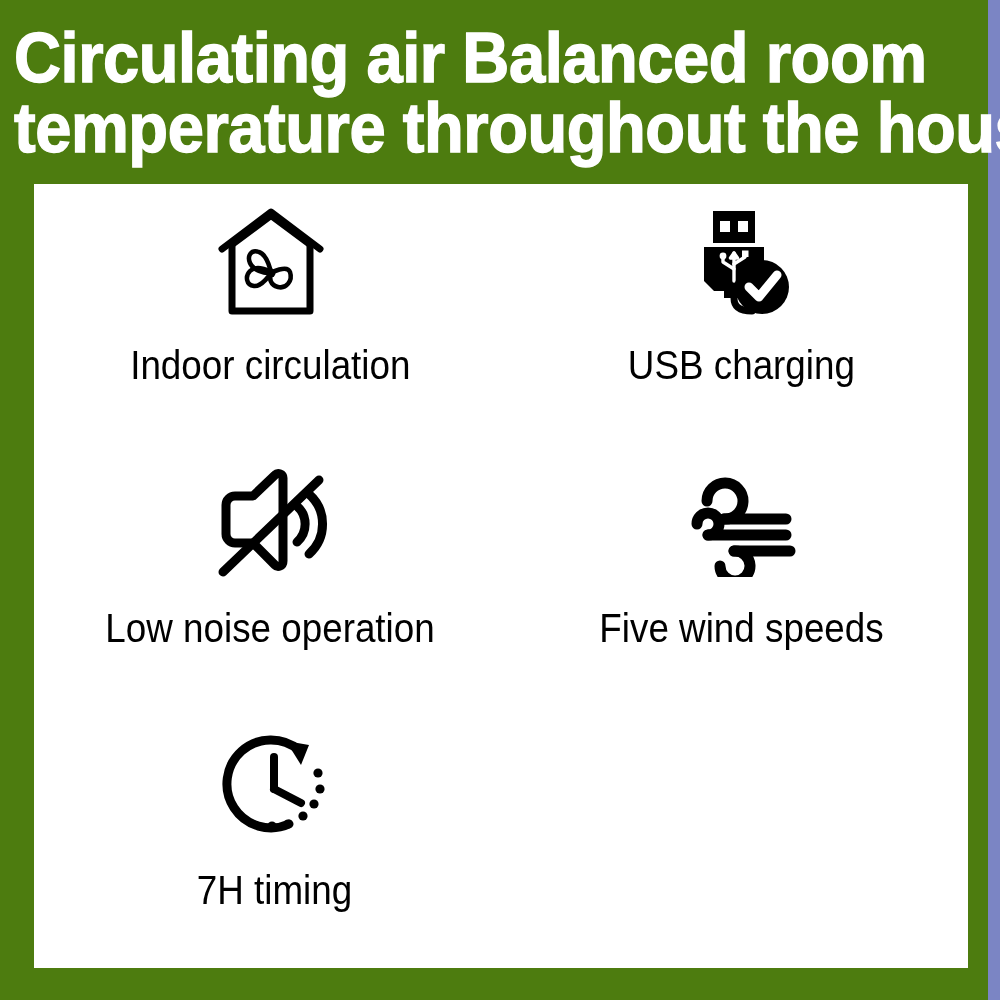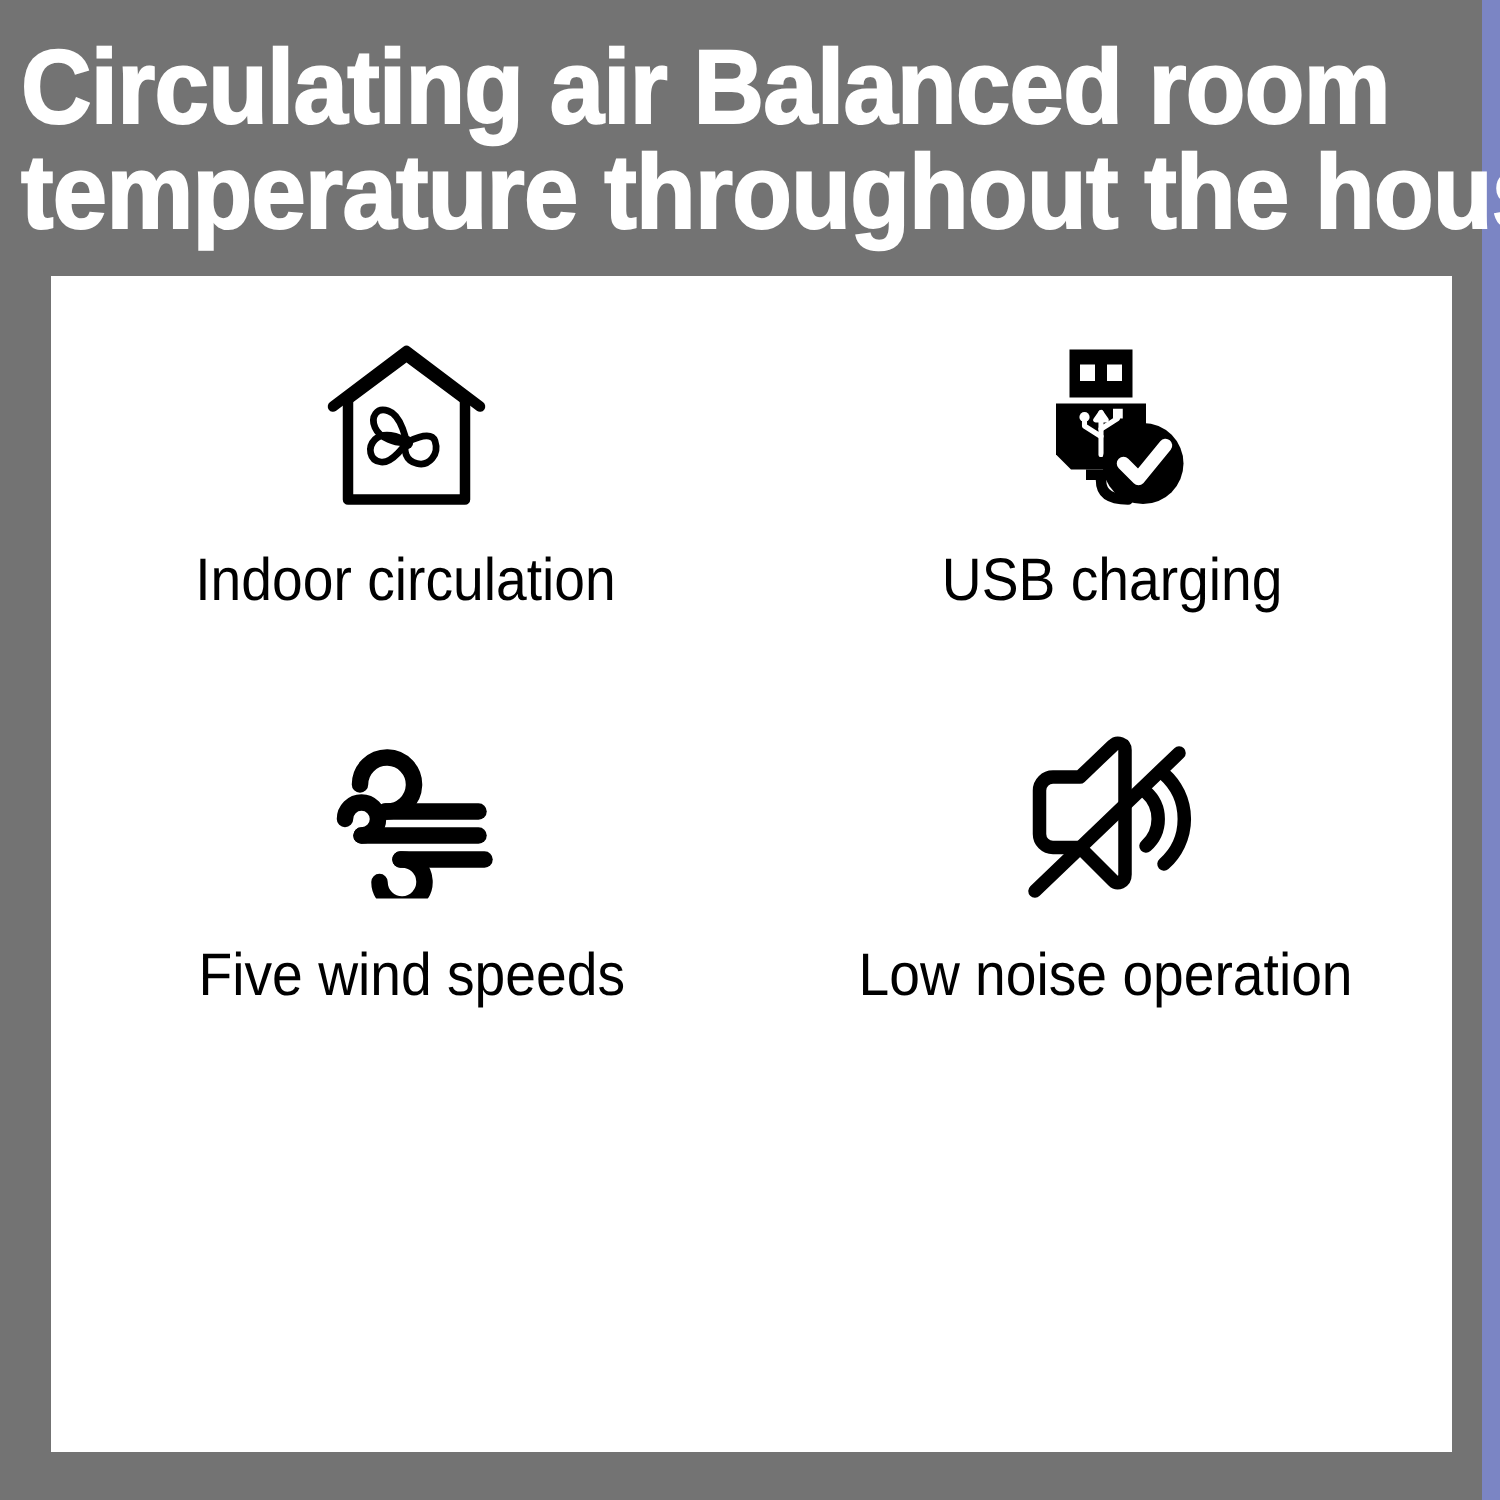--- a/index.html
+++ b/index.html
@@ -13,21 +13,21 @@
     font-family: "Liberation Sans", sans-serif;
     overflow: hidden;
     position: relative;
   }
   #banner {
     position: absolute;
     left: 0;
     top: 0;
     width: 988px;
     height: 1000px;
-    background: #737373;
+    background: #4d7c0f;
   }
   #title-block {
     position: absolute;
     left: 14px;
     top: 16px;
     width: 975px;
     color: #ffffff;
     font-family: "Liberation Sans Narrow", "Liberation Sans", sans-serif;
     font-weight: 700;
     font-size: 70px;
@@ -63,21 +63,21 @@
     display: grid;
     grid-template-columns: 1fr 1fr;
     grid-template-rows: 1fr 1fr 1fr;
   }
   .cell {
     position: relative;
     display: flex;
     flex-direction: column;
     align-items: center;
     justify-content: flex-start;
-    padding-top: 42px;
+    padding-top: 20px;
     box-sizing: border-box;
   }
   .cell .iconwrap {
     width: 130px;
     height: 118px;
     display: flex;
     align-items: center;
     justify-content: center;
   }
   .cell .iconwrap svg {
@@ -154,50 +154,75 @@
             <path d="M44 91 C44 102 53 104 62 104" stroke="#000" stroke-width="7" fill="none" stroke-linecap="round"></path>
 
             <circle cx="72" cy="80" r="27" fill="#000"></circle>
             <path d="M59 80 L69 90 L87 68" stroke="#fff" stroke-width="9" fill="none" stroke-linecap="round" stroke-linejoin="round"></path>
           </svg>
         </div>
         <div class="label">USB charging</div>
       </div>
 
 
+      <div class="cell c1 row3">
+        <div class="iconwrap">
+          <svg width="116" height="114" viewBox="0 0 116 114" fill="none" xmlns="http://www.w3.org/2000/svg">
+
+            <path d="M70 10 C70 6 65 4 62 7 L40 28 H22 C17 28 13 32 13 37 V66 C13 71 17 75 22 75 H40 L62 97 C65 100 70 98 70 93 Z" stroke="#000" stroke-width="9" fill="none" stroke-linejoin="round" stroke-linecap="round"></path>
+
+            <path d="M84 38 A24 24 0 0 1 84 74" stroke="#000" stroke-width="9" fill="none" stroke-linecap="round"></path>
+            <path d="M96 26 A40 40 0 0 1 96 86" stroke="#000" stroke-width="9" fill="none" stroke-linecap="round"></path>
+
+            <path d="M10 104 L106 12" stroke="#000" stroke-width="9" stroke-linecap="round"></path>
+          </svg>
+        </div>
+        <div class="label">Low noise operation</div>
+      </div>
+
       <div class="cell c2 row2">
         <div class="iconwrap">
           <svg width="120" height="104" viewBox="0 0 120 104" fill="none" xmlns="http://www.w3.org/2000/svg">
             <g stroke="#000" stroke-width="11" fill="none" stroke-linecap="round" stroke-linejoin="round">
 
               <path d="M104 46 H42"></path>
               <path d="M42 46 A18 18 0 1 0 25 28"></path>
 
               <path d="M104 62 H26"></path>
               <path d="M26 62 A11 11 0 1 0 15 51"></path>
 
               <path d="M108 78 H52"></path>
               <path d="M52 78 A15 15 0 1 1 38 93"></path>
             </g>
           </svg>
         </div>
         <div class="label">Five wind speeds</div>
       </div>
 
-      <div class="cell c1 row3">
-        <div class="iconwrap">
-          <svg width="116" height="114" viewBox="0 0 116 114" fill="none" xmlns="http://www.w3.org/2000/svg">
-
-            <path d="M70 10 C70 6 65 4 62 7 L40 28 H22 C17 28 13 32 13 37 V66 C13 71 17 75 22 75 H40 L62 97 C65 100 70 98 70 93 Z" stroke="#000" stroke-width="9" fill="none" stroke-linejoin="round" stroke-linecap="round"></path>
-
-            <path d="M84 38 A24 24 0 0 1 84 74" stroke="#000" stroke-width="9" fill="none" stroke-linecap="round"></path>
-            <path d="M96 26 A40 40 0 0 1 96 86" stroke="#000" stroke-width="9" fill="none" stroke-linecap="round"></path>
-
-            <path d="M10 104 L106 12" stroke="#000" stroke-width="9" stroke-linecap="round"></path>
-          </svg>
-        </div>
-        <div class="label">Low noise operation</div>
-      </div>
-
+      <div class="cell c2 row3">
+        <div class="iconwrap">
+          <svg width="116" height="116" viewBox="0 0 116 116" fill="none" xmlns="http://www.w3.org/2000/svg">
+
+            <path d="M82 21 A44 44 0 1 0 72 95" stroke="#000" stroke-width="9" fill="none" stroke-linecap="round"></path>
+
+            <path d="M69 12 L92 16 L84 36 Z" fill="#000"></path>
+
+            <g fill="#000">
+              <circle cx="101" cy="44" r="4.6"></circle>
+              <circle cx="103" cy="60" r="4.6"></circle>
+              <circle cx="97" cy="75" r="4.6"></circle>
+              <circle cx="86" cy="87" r="4.6"></circle>
+              <circle cx="71" cy="95" r="4.6"></circle>
+              <circle cx="55" cy="97" r="4.6"></circle>
+            </g>
+
+            <g stroke="#000" stroke-width="8" stroke-linecap="round" fill="none">
+              <path d="M57 28 V60"></path>
+              <path d="M57 60 L84 74"></path>
+            </g>
+          </svg>
+        </div>
+        <div class="label">7H timing</div>
+      </div>
 
     </div>
   </div>
 </div>
 
 </body></html>

